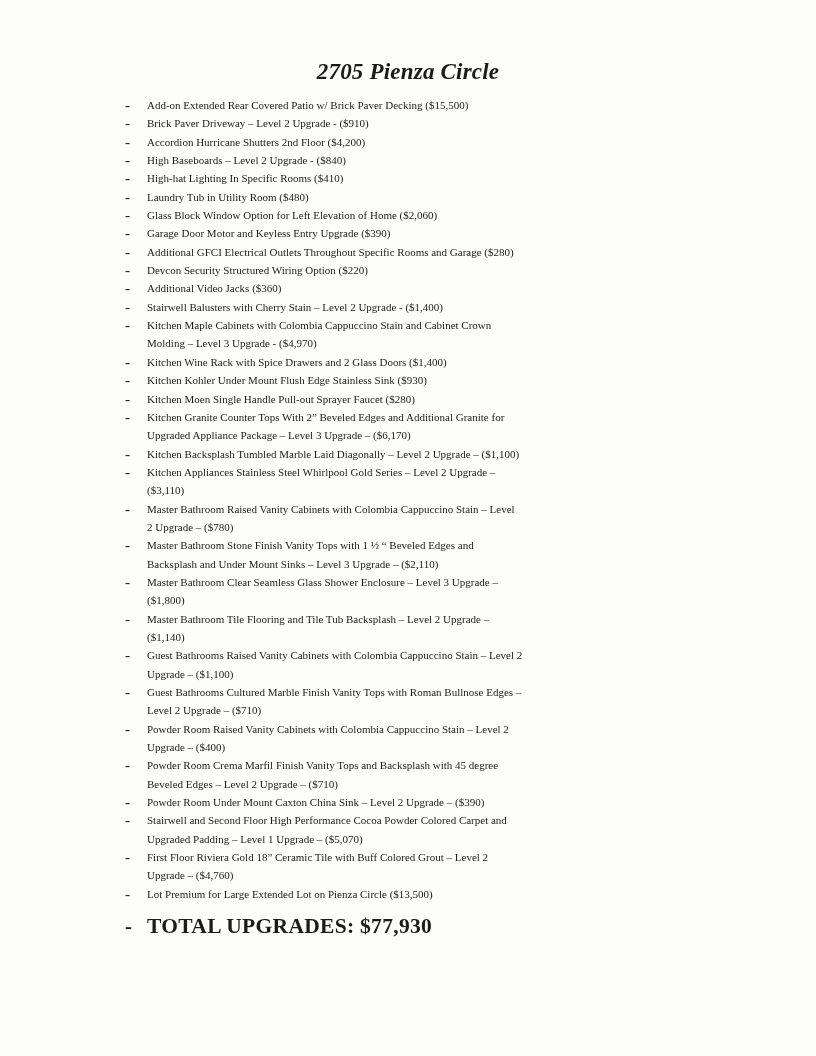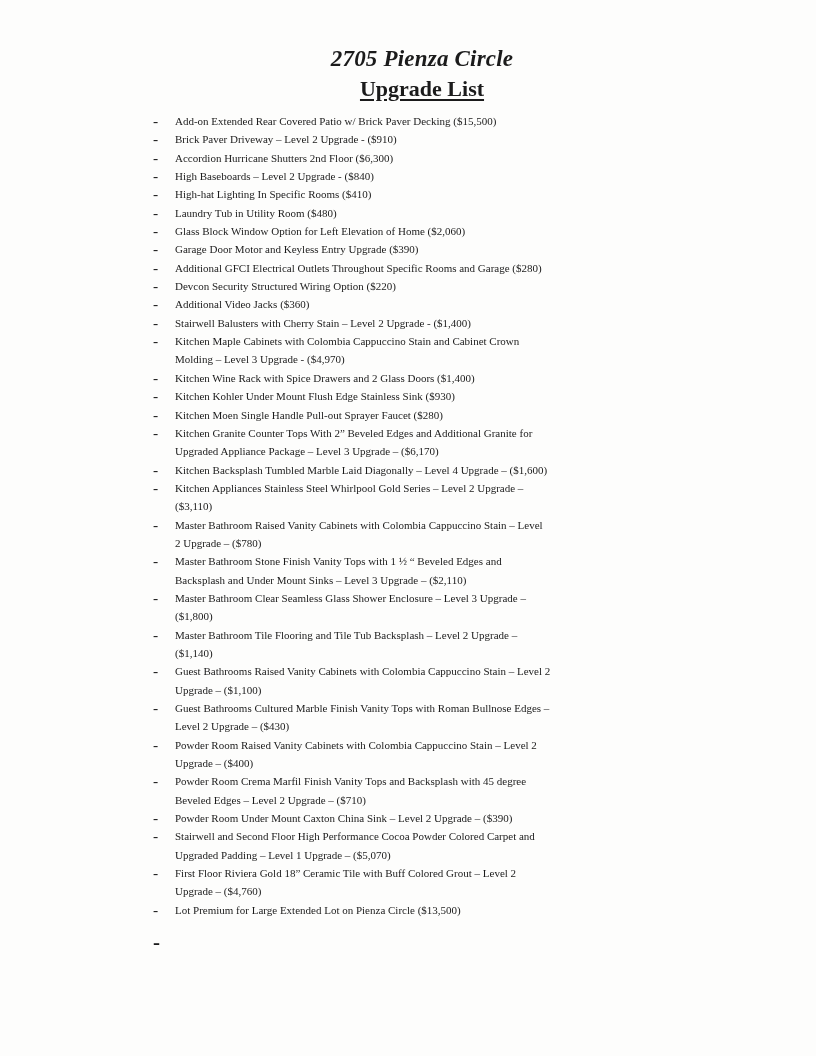--- a/index.html
+++ b/index.html
@@ -10,22 +10,21 @@
   .page {
     position: relative;
     width: 816px;
     height: 1056px;
     background: #fdfdfc;
     overflow: hidden;
     font-family: "Liberation Serif", "DejaVu Serif", serif;
     color: #1b1b1b;
   }
   .doc {
-    padding-top: 44px;
-    margin-left: 28px;
+    padding-top: 57px;
   }
   .title {
     text-align: center;
     font-size: 23px;
     line-height: 30px;
     font-weight: bold;
     font-style: italic;
     letter-spacing: 0.2px;
   }
   .subtitle {
@@ -77,37 +76,36 @@
   }
 </style>
 </head>
 <body>
 
 <div class="page">
   <div class="doc">
 
     <div class="title">2705 Pienza Circle</div>
 
-    <div class="subtitle">Upgrade List</div>
 
     <div class="upgrade-list">
 
         <div class="row">
           <span class="marker">-</span>
           <div class="item-text">Add-on Extended Rear Covered Patio w/ Brick Paver Decking ($15,500)</div>
         </div>
 
         <div class="row">
           <span class="marker">-</span>
           <div class="item-text">Brick Paver Driveway – Level 2 Upgrade - ($910)</div>
         </div>
 
         <div class="row">
           <span class="marker">-</span>
-          <div class="item-text">Accordion Hurricane Shutters 2nd Floor ($6,300)</div>
+          <div class="item-text">Accordion Hurricane Shutters 2nd Floor ($4,200)</div>
         </div>
 
         <div class="row">
           <span class="marker">-</span>
           <div class="item-text">High Baseboards – Level 2 Upgrade - ($840)</div>
         </div>
 
         <div class="row">
           <span class="marker">-</span>
           <div class="item-text">High-hat Lighting In Specific Rooms ($410)</div>
@@ -170,21 +168,21 @@
         </div>
 
         <div class="row">
           <span class="marker">-</span>
           <div class="item-text">Kitchen Granite Counter Tops With 2” Beveled Edges and Additional Granite for
 Upgraded Appliance Package – Level 3 Upgrade – ($6,170)</div>
         </div>
 
         <div class="row">
           <span class="marker">-</span>
-          <div class="item-text">Kitchen Backsplash Tumbled Marble Laid Diagonally – Level 4 Upgrade – ($1,600)</div>
+          <div class="item-text">Kitchen Backsplash Tumbled Marble Laid Diagonally – Level 2 Upgrade – ($1,100)</div>
         </div>
 
         <div class="row">
           <span class="marker">-</span>
           <div class="item-text">Kitchen Appliances Stainless Steel Whirlpool Gold Series – Level 2 Upgrade –
 ($3,110)</div>
         </div>
 
         <div class="row">
           <span class="marker">-</span>
@@ -212,21 +210,21 @@
 
         <div class="row">
           <span class="marker">-</span>
           <div class="item-text">Guest Bathrooms Raised Vanity Cabinets with Colombia Cappuccino Stain – Level 2
 Upgrade – ($1,100)</div>
         </div>
 
         <div class="row">
           <span class="marker">-</span>
           <div class="item-text">Guest Bathrooms Cultured Marble Finish Vanity Tops with Roman Bullnose Edges –
-Level 2 Upgrade – ($430)</div>
+Level 2 Upgrade – ($710)</div>
         </div>
 
         <div class="row">
           <span class="marker">-</span>
           <div class="item-text">Powder Room Raised Vanity Cabinets with Colombia Cappuccino Stain – Level 2
 Upgrade – ($400)</div>
         </div>
 
         <div class="row">
           <span class="marker">-</span>
@@ -253,17 +251,18 @@
 
         <div class="row">
           <span class="marker">-</span>
           <div class="item-text">Lot Premium for Large Extended Lot on Pienza Circle ($13,500)</div>
         </div>
       </div>
 
     <div class="upgrade-list">
       <div class="total-row">
         <span class="marker">-</span>
+        <div class="total-text">TOTAL UPGRADES: $77,930</div>
       </div>
     </div>
 
   </div>
 </div>
 
 </body></html>

